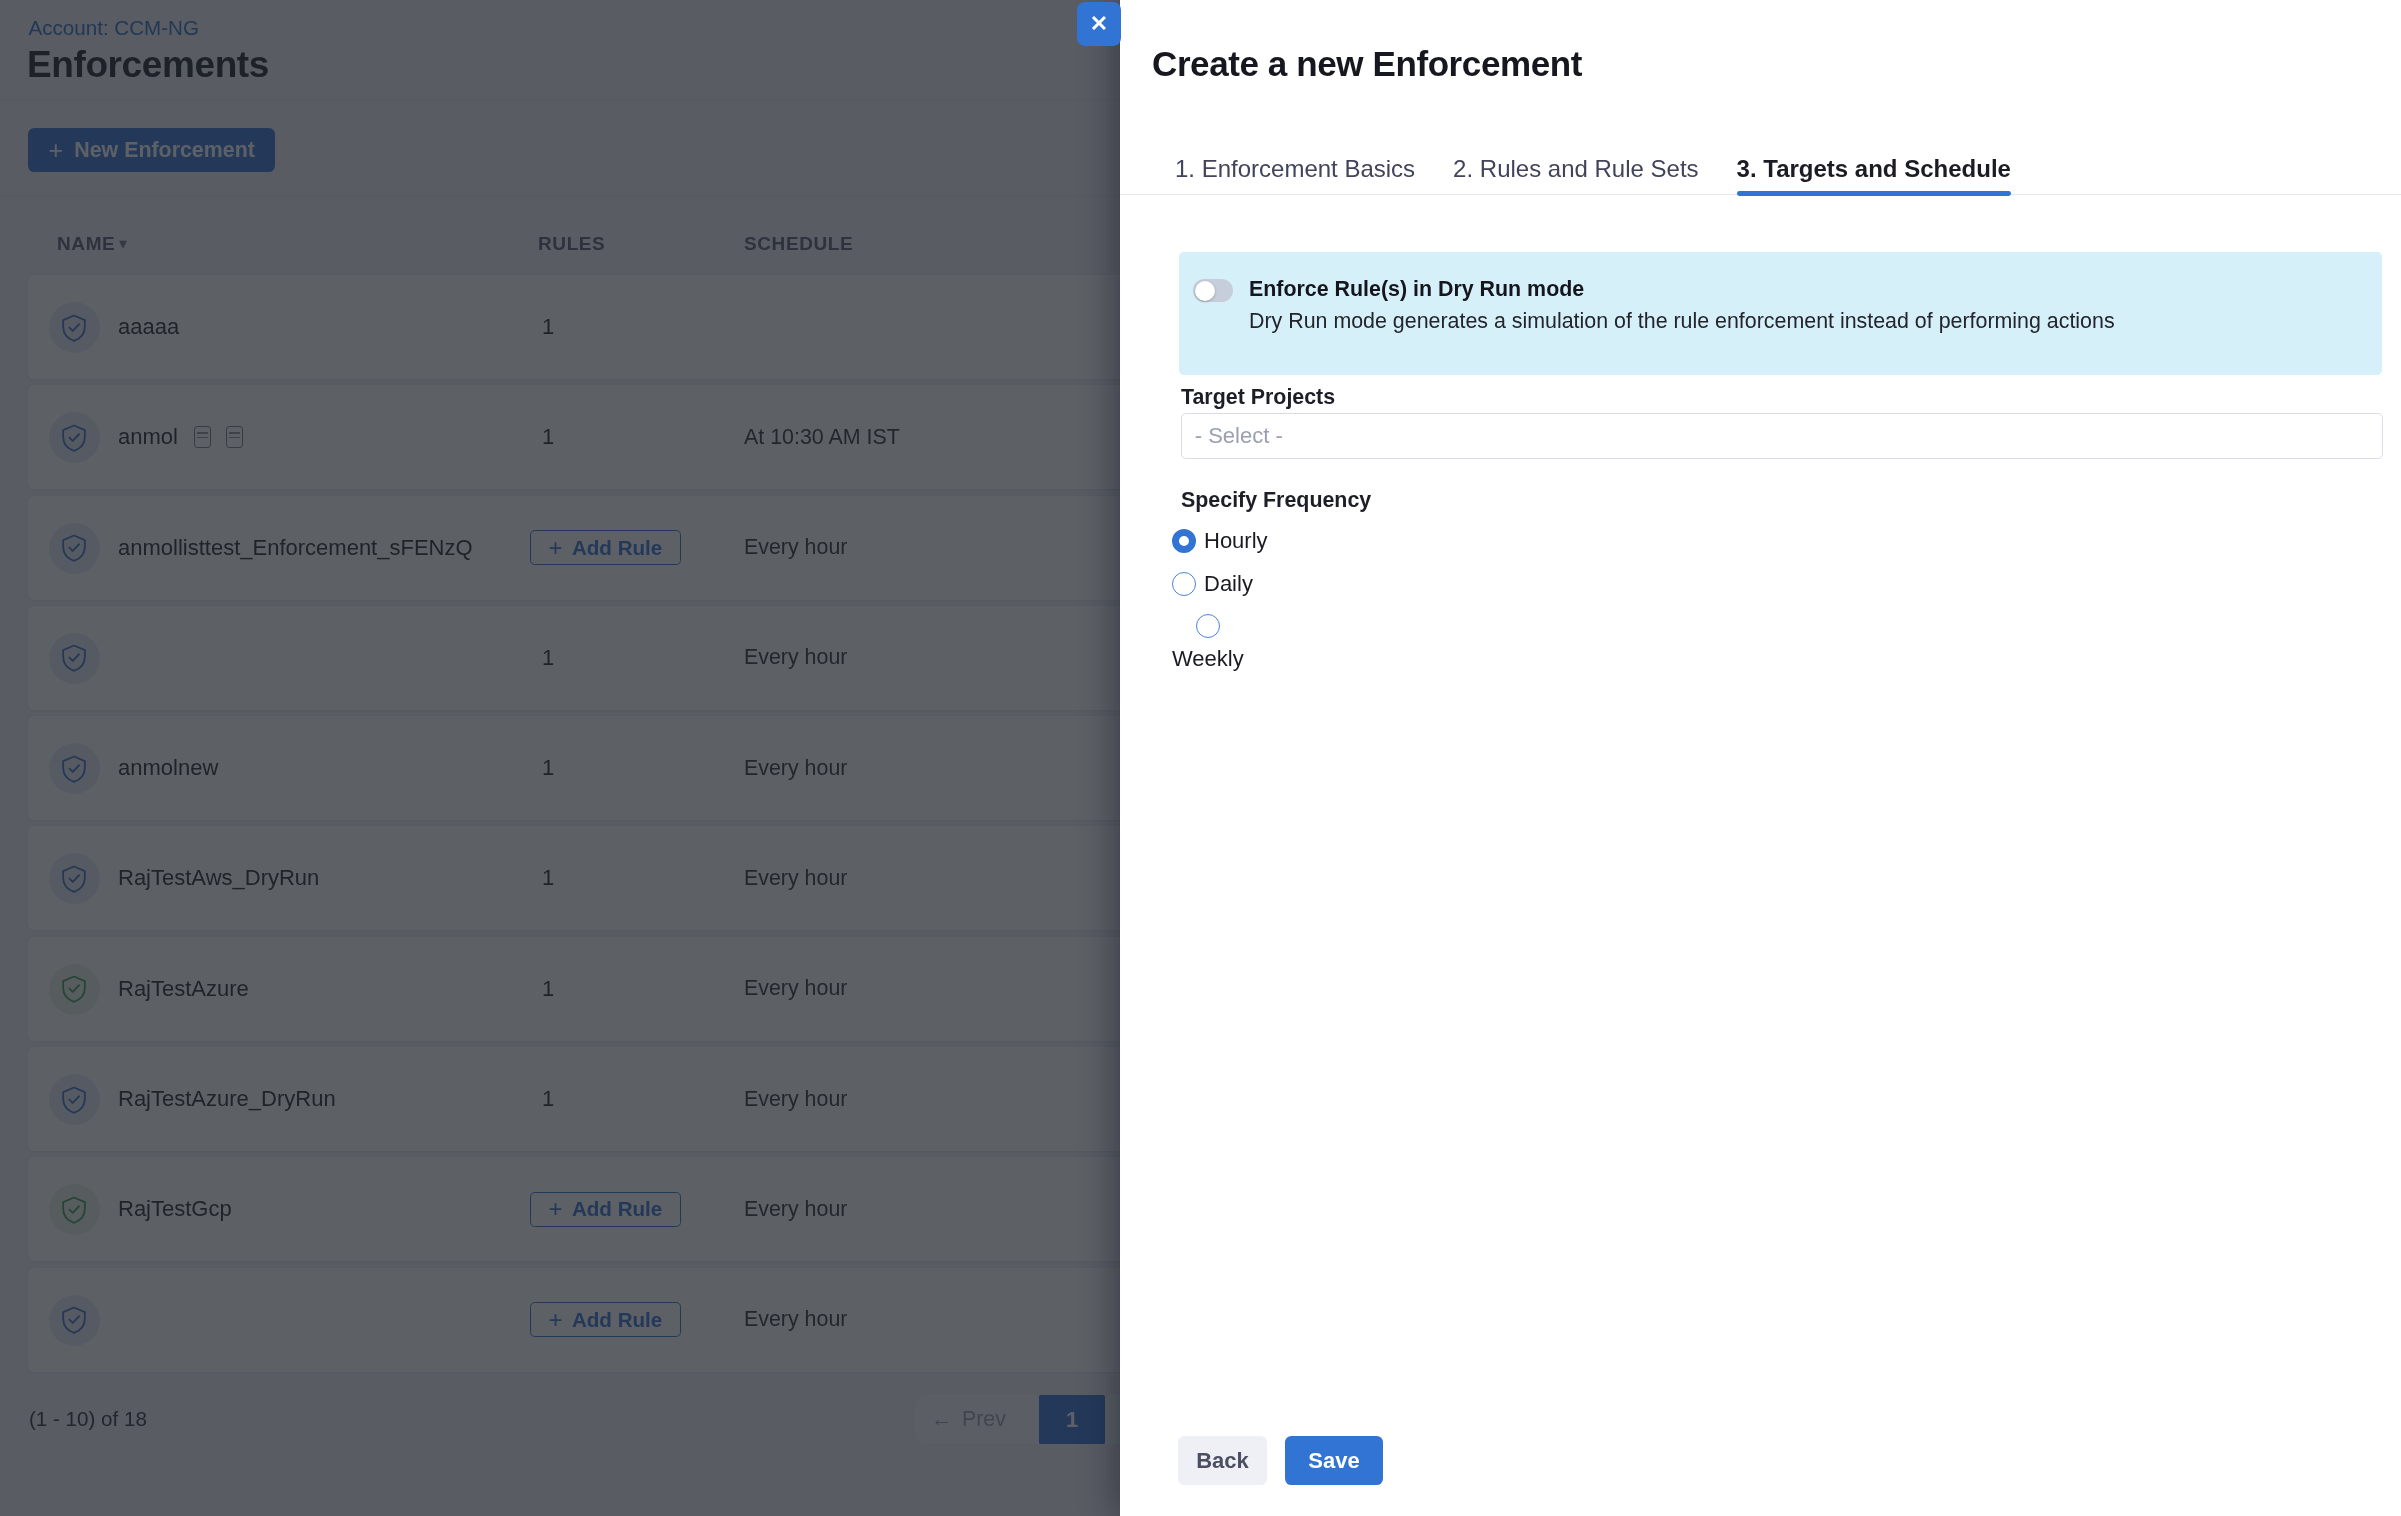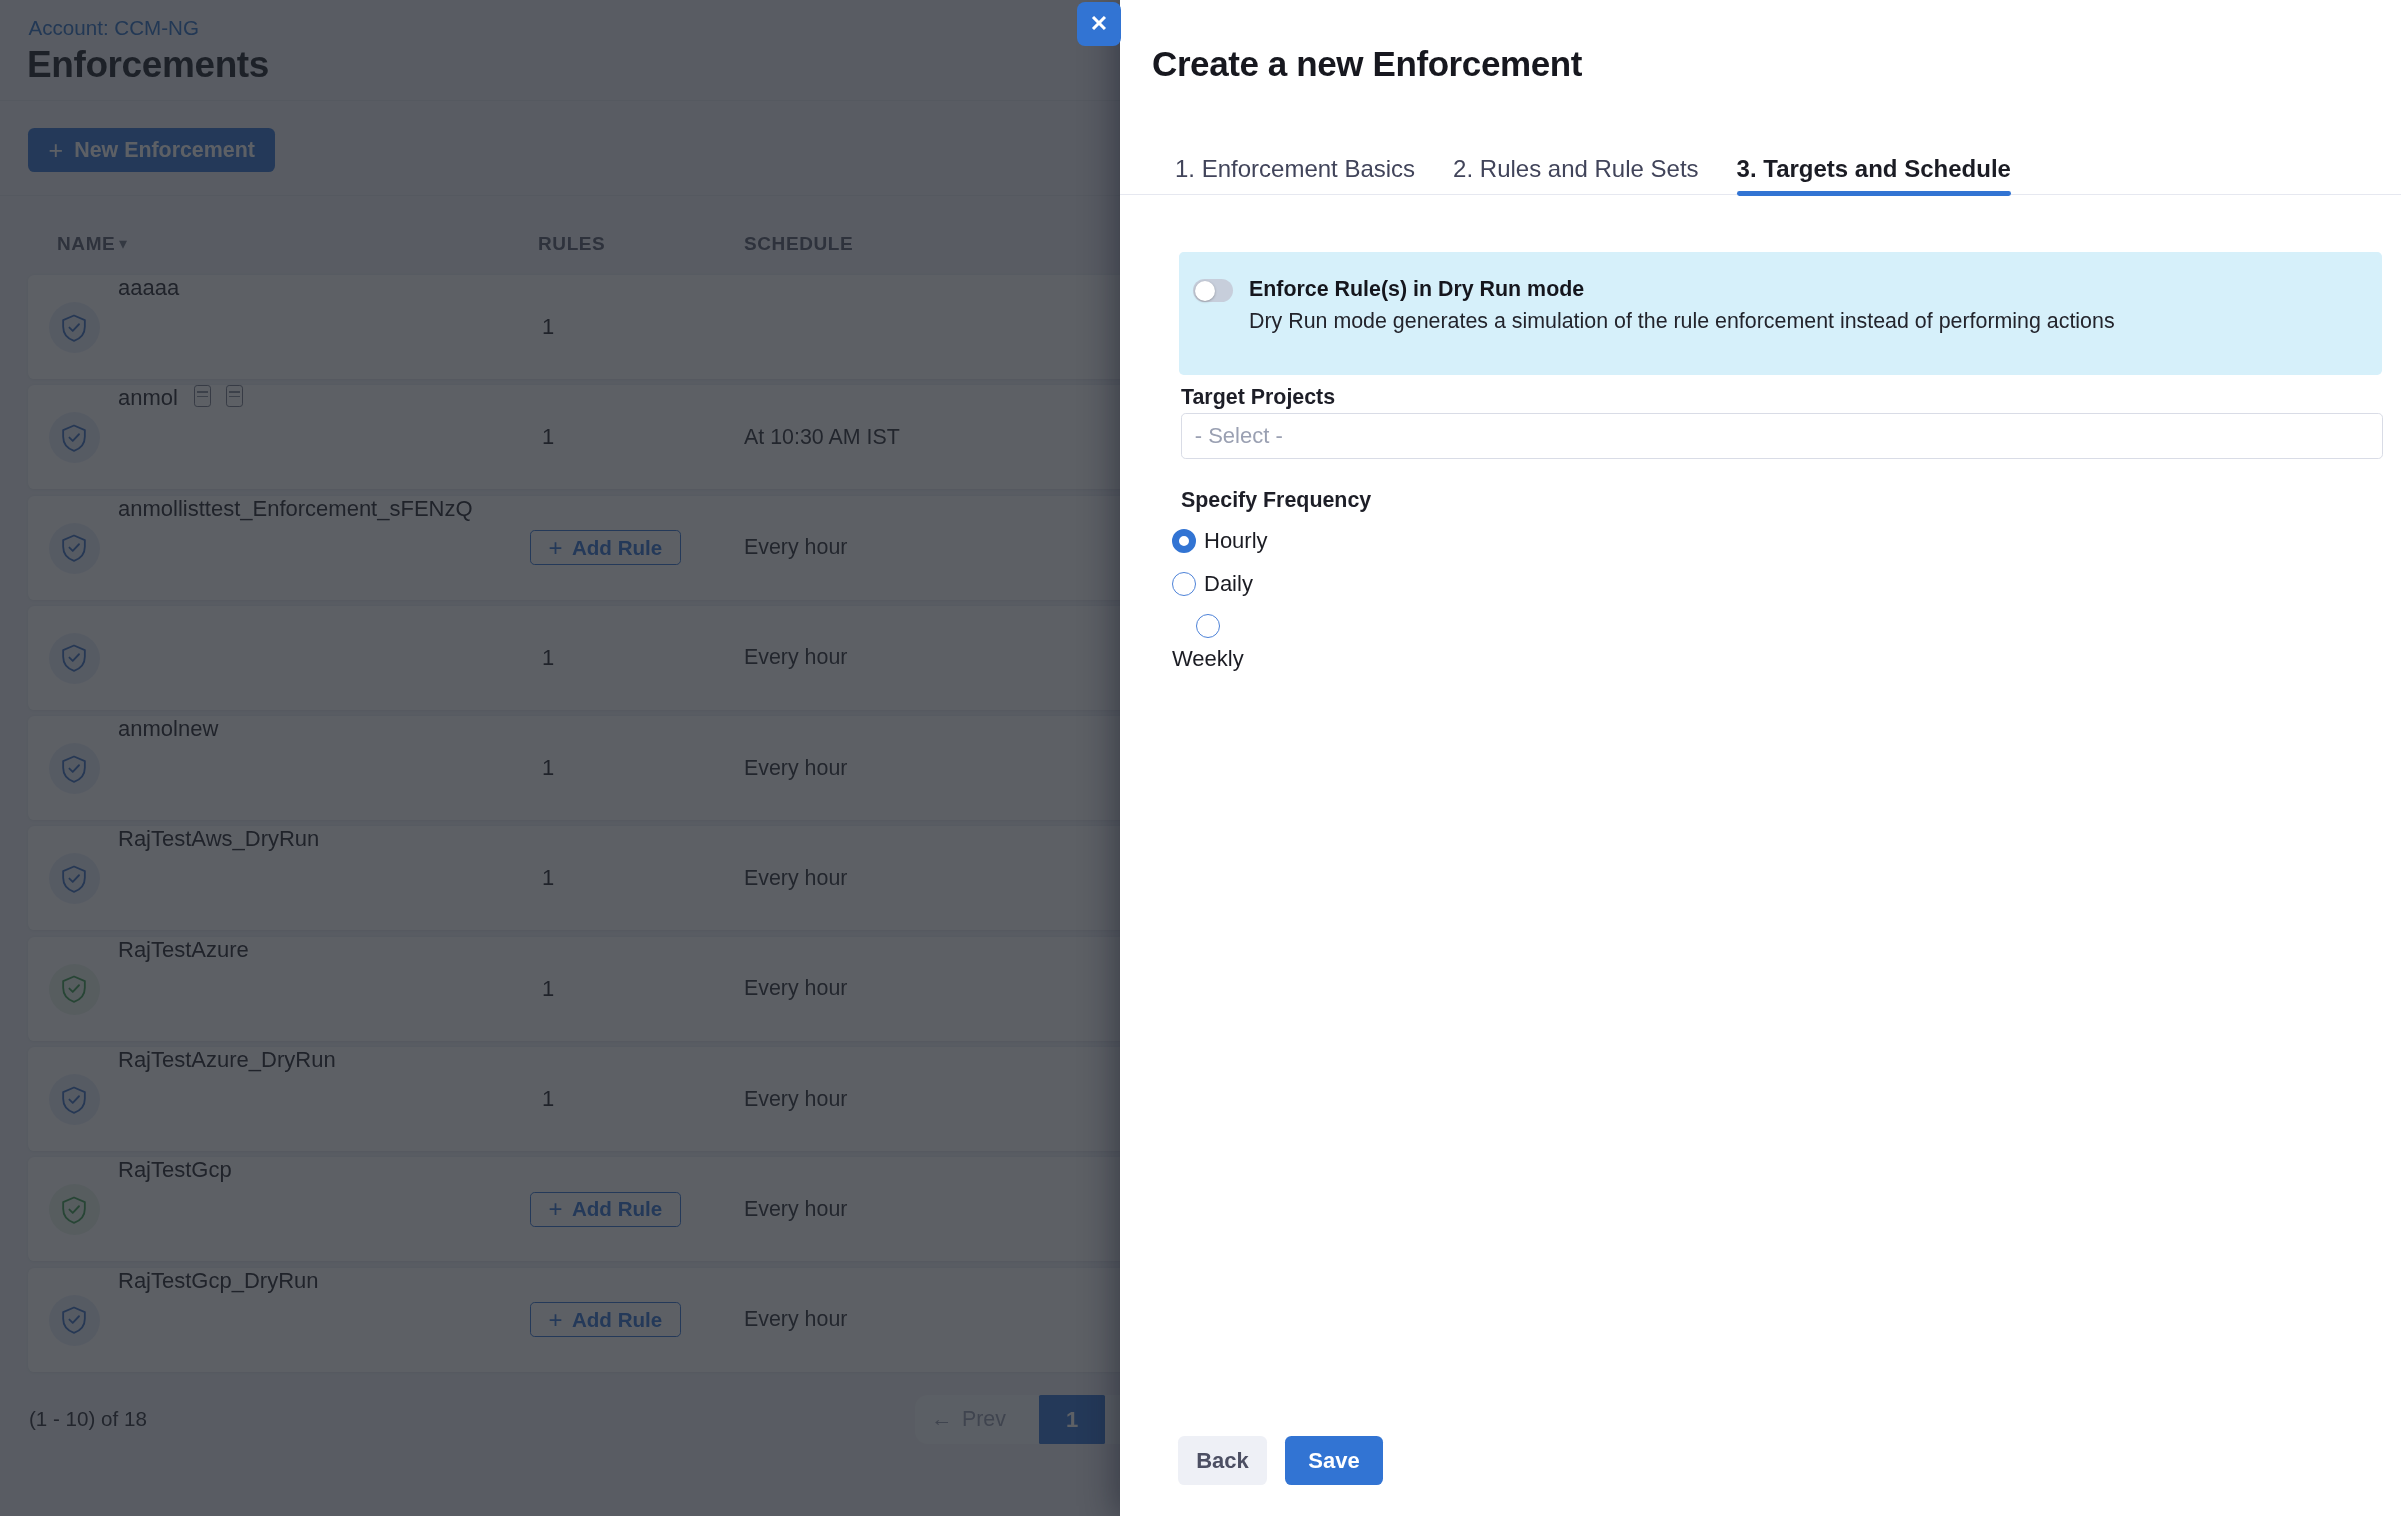--- a/index.html
+++ b/index.html
@@ -30,21 +30,21 @@
   .sort-caret{position:absolute;left:119px;top:11px;font-size:16px;color:#6e7383;}
 
   .rows{position:absolute;top:275px;left:28px;width:2341px;}
   .row-card{position:relative;height:104px;margin-bottom:6.3px;background:#fff;border-radius:6.3px;
     box-shadow:0 0.8px 2.4px rgba(40,50,80,.07);cursor:pointer;}
   .badge{position:absolute;left:20.6px;top:27px;width:51px;height:51px;border-radius:50%;
     display:flex;align-items:center;justify-content:center;}
   .badge.blue{background:rgba(59,111,194,.12);color:var(--shield-blue);}
   .badge.green{background:rgba(63,158,82,.12);color:var(--shield-green);}
   .badge svg{width:30px;height:30px;display:block;}
-  .cell-name{position:absolute;left:90px;top:0;height:104px;display:flex;align-items:flex-start;}
+  .cell-name{position:absolute;left:90px;top:0;height:104px;display:flex;align-items:center;}
   .name{font-size:22px;color:#24252e;}
   .doc-icons{display:flex;gap:14.2px;margin-left:16px;}
   .doc-icon{width:17.4px;height:22px;border:1.6px solid #767b8c;border-radius:3.2px;position:relative;}
   .doc-icon::before{content:"";position:absolute;left:2.4px;right:2.4px;top:4.7px;height:9.5px;
     background:repeating-linear-gradient(#8a8f9e 0 1.6px,transparent 1.6px 4.7px);}
   .cell-rules{position:absolute;left:502px;top:0;height:104px;display:flex;align-items:center;}
   .rules-count{font-size:22px;color:#24252e;margin-left:12px;}
   .btn-add-rule{display:flex;align-items:center;gap:9.5px;height:35px;padding:0 17.4px;background:transparent;
     border:1.6px solid var(--primary);border-radius:4.7px;color:var(--primary);font-size:20.6px;font-weight:600;cursor:pointer;
     font-family:"Liberation Sans",sans-serif;}
@@ -282,24 +282,20 @@
     <div class="cell-schedule">Every hour</div>
   </div>
 
   <div class="row-card">
     <span class="badge blue">
       <svg viewBox="0 0 36 36" fill="none">
         <path d="M18 3 L31 8.5 V16.5 C31 25.5 25.5 30.8 18 33.5 C10.5 30.8 5 25.5 5 16.5 V8.5 Z" stroke="currentColor" stroke-width="2.2" stroke-linejoin="round"></path>
         <path d="M12.5 17.5 L16.5 21.5 L24 13.5" stroke="currentColor" stroke-width="2.2" stroke-linecap="round" stroke-linejoin="round"></path>
       </svg>
     </span>
-    <div class="cell-name">
-      <span class="name">RajTestGcp_DryRun</span>
-
-    </div>
     <div class="cell-rules">
             <button class="btn-add-rule">
               <span class="plus">+</span>
               <span>Add Rule</span>
             </button>
           </div>
     <div class="cell-schedule">Every hour</div>
   </div>
 </div>
 

